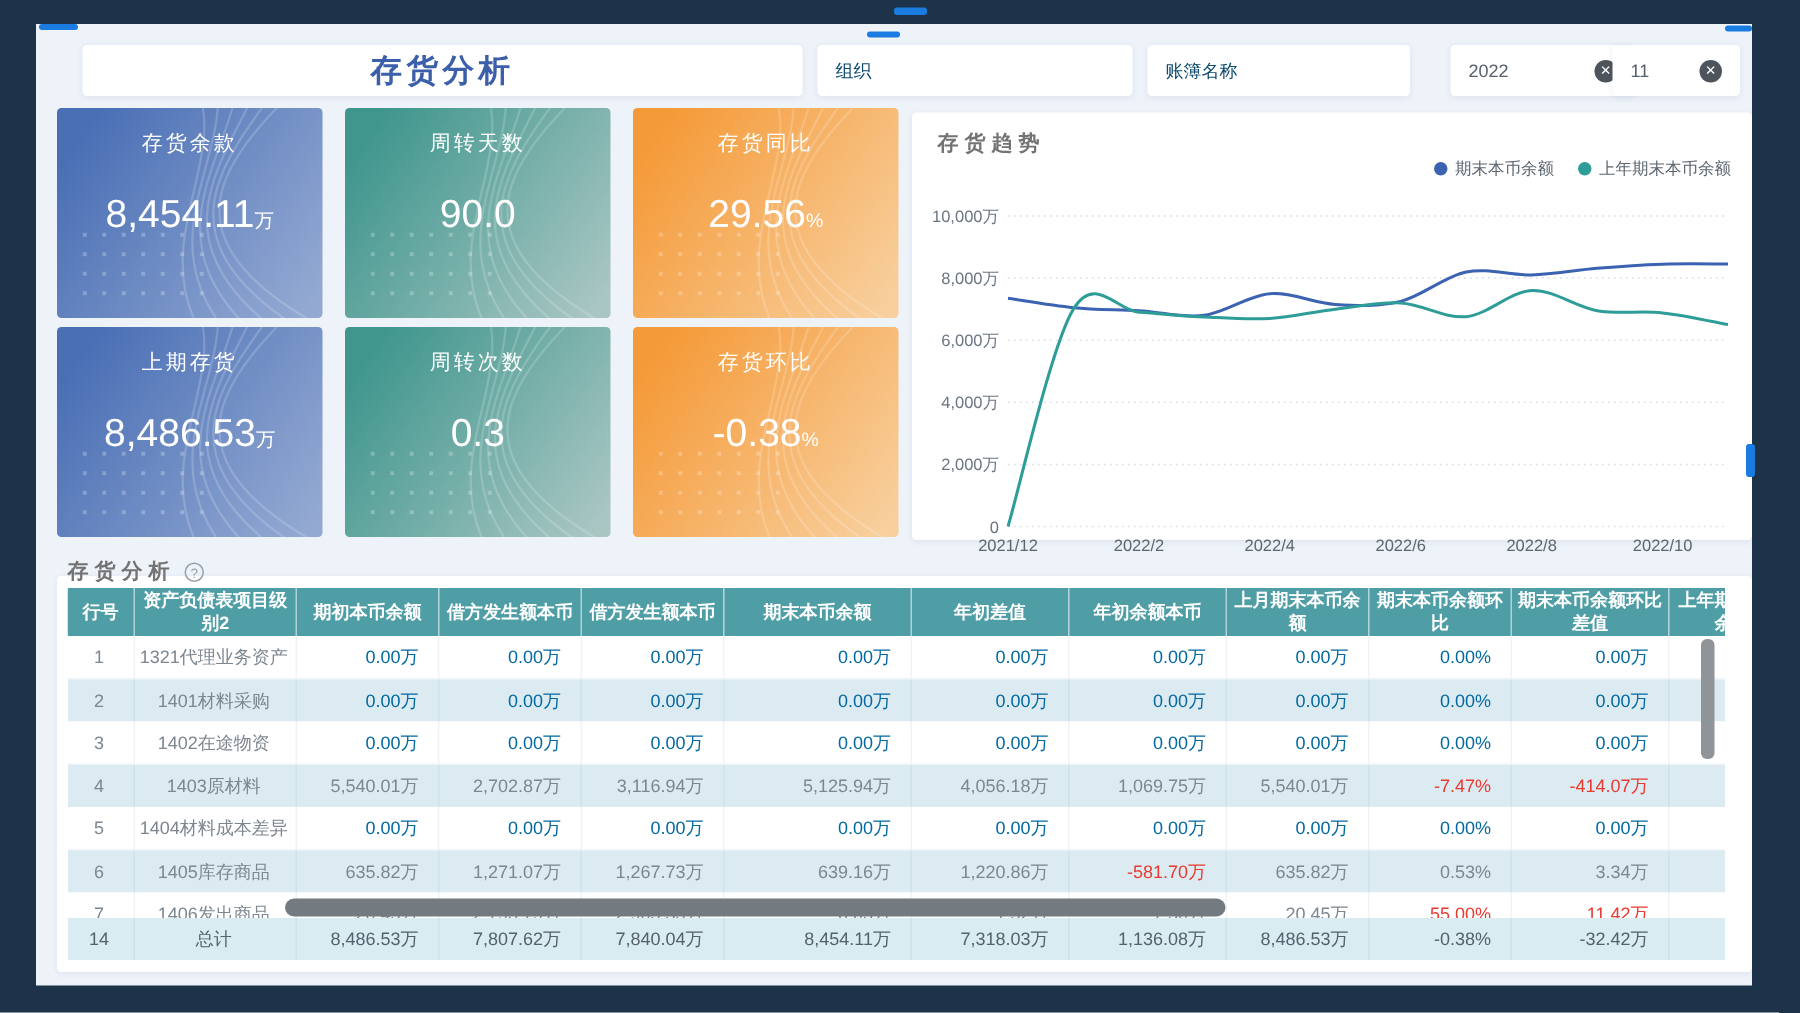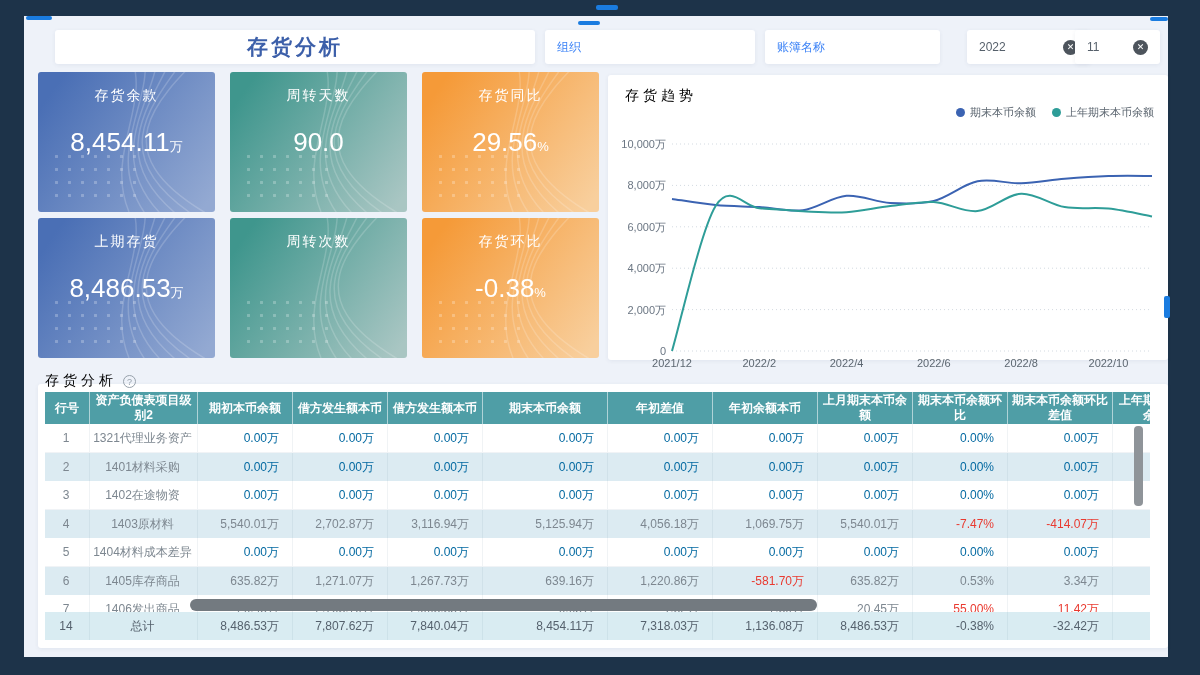--- a/index.html
+++ b/index.html
@@ -17,21 +17,21 @@
   .abs { position:absolute; }
   .card { background:#fff; border-radius:3px; box-shadow:0 1px 4px rgba(40,60,100,.07); }
 
   
   .dash { position:absolute; background:#1a7ce0; border-radius:2px; }
 
   
   .title-card { left:31px; top:14px; width:480px; height:34px; display:flex; align-items:center; justify-content:center; }
   .page-title { font-size:21px; font-weight:bold; color:#3c5fa9; letter-spacing:3px; }
   .filter { top:14px; height:34px; display:flex; align-items:center; padding:0 12px; font-size:12px; cursor:pointer; }
-  .filter .ph { color:#3b82f6; }
+  .filter .ph { color:#0c4a6e; }
   .filter .val { color:#56606b; }
   .filter .clear {
     margin-left:auto; width:15px; height:15px; border-radius:50%; background:#4d545c;
     color:#fff; font-size:9px; line-height:15px; text-align:center; cursor:pointer; flex:none;
   }
 
   
   .kpi { position:absolute; width:177px; height:140px; border-radius:3px; overflow:hidden; color:#fff; }
   .kpi-blue   { background:linear-gradient(125deg,#4a6fb5 10%,#93a9d2 95%); }
   .kpi-teal   { background:linear-gradient(125deg,#3f968d 10%,#a9c6c3 95%); }
@@ -41,21 +41,21 @@
   .kpi-unit  { font-size:13px; }
   .kpi-dots  {
     position:absolute; left:12px; bottom:10px; width:96px; height:52px; opacity:.55;
     background-image:radial-gradient(rgba(255,255,255,.45) 1.4px, transparent 1.6px);
     background-size:13px 13px;
   }
   .kpi svg.waves { position:absolute; right:-14px; top:-10px; }
 
   
   .trend-card { left:584px; top:59px; width:560px; height:285px; }
-  .sec-title { font-size:14px; font-weight:normal; color:#000000; letter-spacing:4px; }
+  .sec-title { font-size:14px; font-weight:bold; color:#737373; letter-spacing:4px; }
   .trend-title { position:absolute; left:17px; top:12px; }
   .legend { position:absolute; right:14px; top:30px; display:flex; gap:16px; align-items:center; }
   .legend-item { display:flex; align-items:center; gap:5px; font-size:11px; color:#5c6670; cursor:pointer; }
   .legend-dot { width:9px; height:9px; border-radius:50%; }
 
   
   .table-card { left:14px; top:368px; width:1130px; height:264px; }
   .table-title-row { position:absolute; left:21px; top:356px; display:flex; align-items:center; gap:6px; }
   .help-icon { width:13px; height:13px; border:1px solid #97a1ab; border-radius:50%;
     color:#97a1ab; font-size:9px; line-height:12px; text-align:center; cursor:pointer; }
@@ -173,20 +173,21 @@
         <svg class="waves" width="120" height="165" viewBox="0 0 120 165">
           <path d="M20,-10 C45,40 -5,90 20,150 C45,200 -5,250 20,300" fill="none" stroke="rgba(255,255,255,.18)" stroke-width="1.5"></path>
           <path d="M35,-10 C45,40 -5,90 35,150 C45,200 -5,250 35,300" fill="none" stroke="rgba(255,255,255,.18)" stroke-width="1.5"></path>
           <path d="M50,-10 C45,40 -5,90 50,150 C45,200 -5,250 50,300" fill="none" stroke="rgba(255,255,255,.18)" stroke-width="1.5"></path>
           <path d="M65,-10 C45,40 -5,90 65,150 C45,200 -5,250 65,300" fill="none" stroke="rgba(255,255,255,.18)" stroke-width="1.5"></path>
           <path d="M80,-10 C45,40 -5,90 80,150 C45,200 -5,250 80,300" fill="none" stroke="rgba(255,255,255,.18)" stroke-width="1.5"></path>
           <path d="M95,-10 C45,40 -5,90 95,150 C45,200 -5,250 95,300" fill="none" stroke="rgba(255,255,255,.18)" stroke-width="1.5"></path>
         </svg>
         <div class="kpi-dots"></div>
         <div class="kpi-label">周转次数</div>
+        <div class="kpi-value">0.3<span class="kpi-unit"></span></div>
       </div>
       <div class="kpi kpi-orange" style="left: 398px; top: 202px;">
         <svg class="waves" width="120" height="165" viewBox="0 0 120 165">
           <path d="M20,-10 C45,40 -5,90 20,150 C45,200 -5,250 20,300" fill="none" stroke="rgba(255,255,255,.18)" stroke-width="1.5"></path>
           <path d="M35,-10 C45,40 -5,90 35,150 C45,200 -5,250 35,300" fill="none" stroke="rgba(255,255,255,.18)" stroke-width="1.5"></path>
           <path d="M50,-10 C45,40 -5,90 50,150 C45,200 -5,250 50,300" fill="none" stroke="rgba(255,255,255,.18)" stroke-width="1.5"></path>
           <path d="M65,-10 C45,40 -5,90 65,150 C45,200 -5,250 65,300" fill="none" stroke="rgba(255,255,255,.18)" stroke-width="1.5"></path>
           <path d="M80,-10 C45,40 -5,90 80,150 C45,200 -5,250 80,300" fill="none" stroke="rgba(255,255,255,.18)" stroke-width="1.5"></path>
           <path d="M95,-10 C45,40 -5,90 95,150 C45,200 -5,250 95,300" fill="none" stroke="rgba(255,255,255,.18)" stroke-width="1.5"></path>
         </svg>

